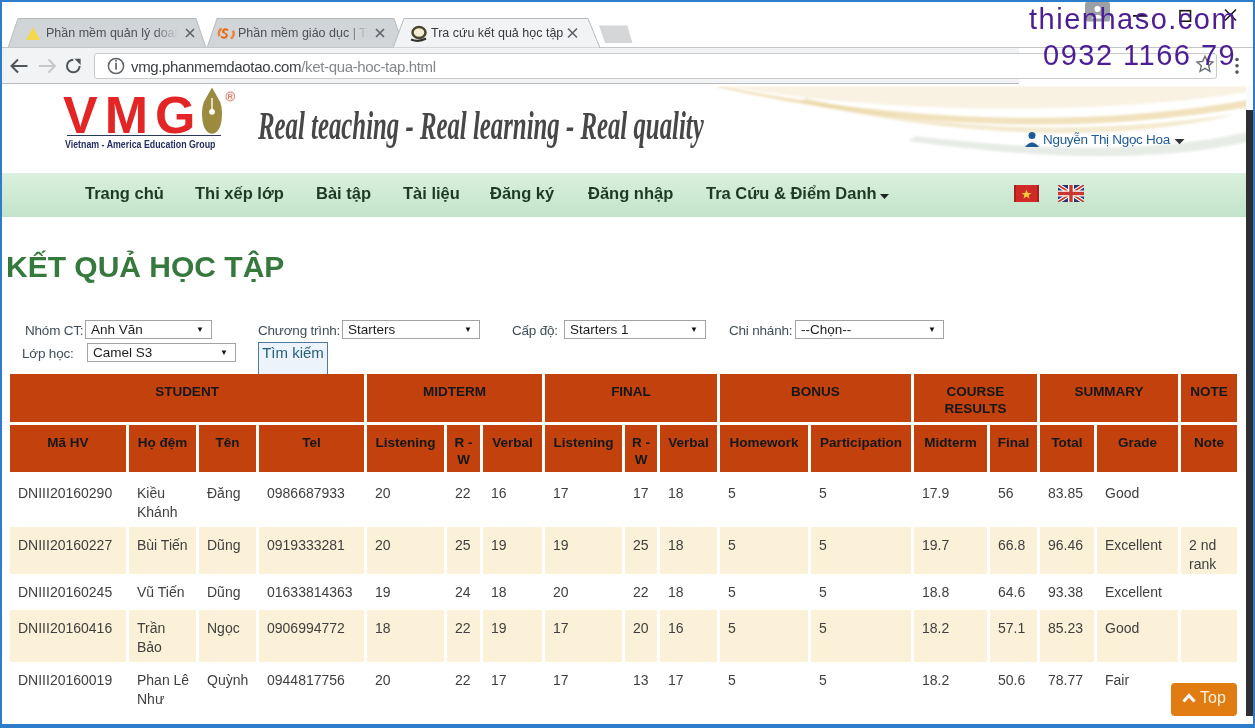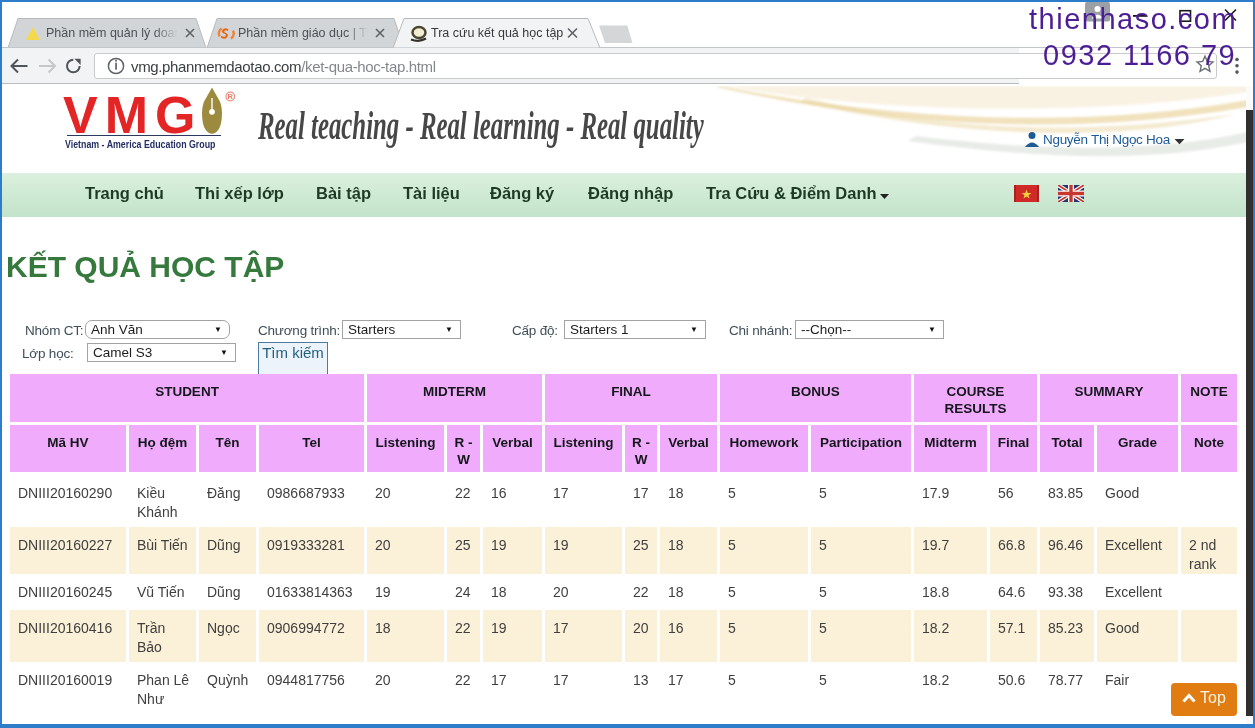--- a/index.html
+++ b/index.html
@@ -37,21 +37,21 @@
   .nav { position:absolute; top:98.5px; font-size:16.5px; font-weight:bold; color:#1d3a25; white-space:nowrap; }
   
   #title { left:4px; top:164.5px; width:1236px; font-size:30px; font-weight:bold; color:#36793d; }
   
   .lbl { position:absolute; font-size:13.5px; letter-spacing:-0.2px; color:#3f4e58; white-space:nowrap; }
   .sel { position:absolute; height:19.5px; border:1px solid #a3a3a3; background:#fff; font-size:13.5px; color:#1c1c1c; padding:1.5px 0 0 5px; }
   .sel:after { content:"▼"; position:absolute; right:7px; top:4px; font-size:8px; color:#111; }
   #btnfind { left:256px; top:256px; width:70px; height:36px; background:#ecf3fa; border:1.5px solid #4c7b9f; color:#24607d; font-size:15px; text-align:center; padding-top:1px; }
   
   #tbl { left:8px; top:288.5px; border-collapse:separate; border-spacing:0; table-layout:fixed; }
-  #tbl th { background:#f0abfc; font-size:13.5px; font-weight:bold; color:#15181b; text-align:center; vertical-align:top; padding-top:8.5px; border-right:3px solid #fff; border-bottom:3px solid #fff; line-height:17px; }
+  #tbl th { background:#c2410c; font-size:13.5px; font-weight:bold; color:#15181b; text-align:center; vertical-align:top; padding-top:8.5px; border-right:3px solid #fff; border-bottom:3px solid #fff; line-height:17px; }
   #tbl td { font-size:14px; color:#3f3f3f; text-align:left; vertical-align:top; padding:9px 2px 0 8px; border-right:3px solid #fff; line-height:19px; }
   #tbl tr.cr td { background:#fbf0d8; }
   
   #topbtn { left:1169px; top:597.5px; width:66px; height:33px; background:#e07c12; border-radius:4px; color:#fdf3df; font-size:16px; text-align:center; padding-top:6px; }
 </style>
 </head>
 <body>
 
 <div class="abs" id="topstrip"></div>
 <div class="abs" id="tabstrip">
@@ -176,23 +176,23 @@
     <rect width="26" height="17" fill="#28356c"></rect>
     <path d="M0,0 L26,17 M26,0 L0,17" stroke="#fff" stroke-width="4"></path>
     <path d="M0,0 L26,17 M26,0 L0,17" stroke="#c8372d" stroke-width="1.8"></path>
     <path d="M13,0 V17 M0,8.5 H26" stroke="#fff" stroke-width="6"></path>
     <path d="M13,0 V17 M0,8.5 H26" stroke="#c8372d" stroke-width="3.4"></path>
   </svg>
 
   <div class="abs" id="title">KẾT QUẢ HỌC TẬP</div>
 
   <div class="lbl" style="left:23px; top:237px;">Nhóm CT:</div>
-  <div class="sel" style="left:83px; top:234px; width:145px;border-radius:7px;">Anh Văn</div>
+  <div class="sel" style="left:83px; top:234px; width:127px;">Anh Văn</div>
   <div class="lbl" style="left:256px; top:237px;">Chương trình:</div>
-  <div class="sel" style="left:340px; top:234px; width:119px;">Starters</div>
+  <div class="sel" style="left:340px; top:234px; width:138px;">Starters</div>
   <div class="lbl" style="left:510px; top:237px;">Cấp độ:</div>
   <div class="sel" style="left:562px; top:234px; width:142px;">Starters 1</div>
   <div class="lbl" style="left:727px; top:237px;">Chi nhánh:</div>
   <div class="sel" style="left:793px; top:234px; width:149px;">--Chọn--</div>
   <div class="lbl" style="left:20px; top:260px;">Lớp học:</div>
   <div class="sel" style="left:85px; top:257px; width:149px;">Camel S3</div>
   <div class="abs" id="btnfind">Tìm kiếm</div>
 
   <table class="abs" id="tbl">
     <colgroup>

